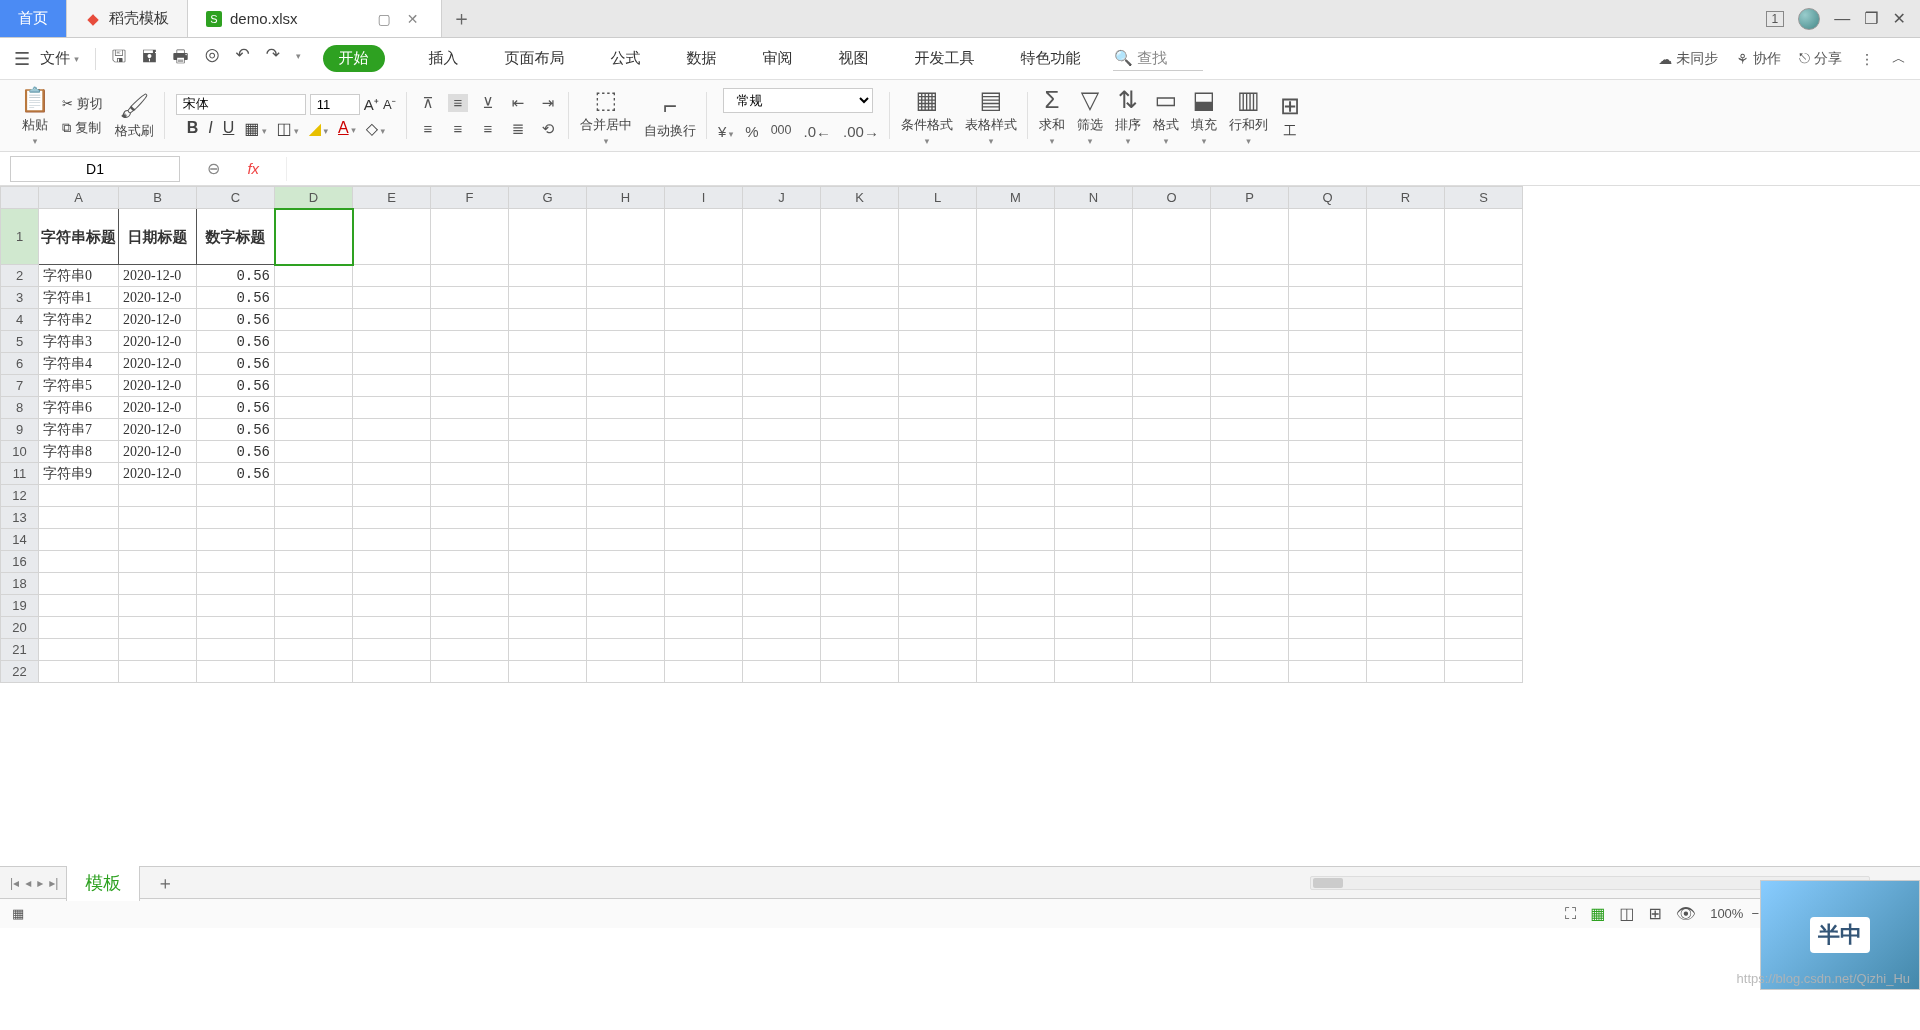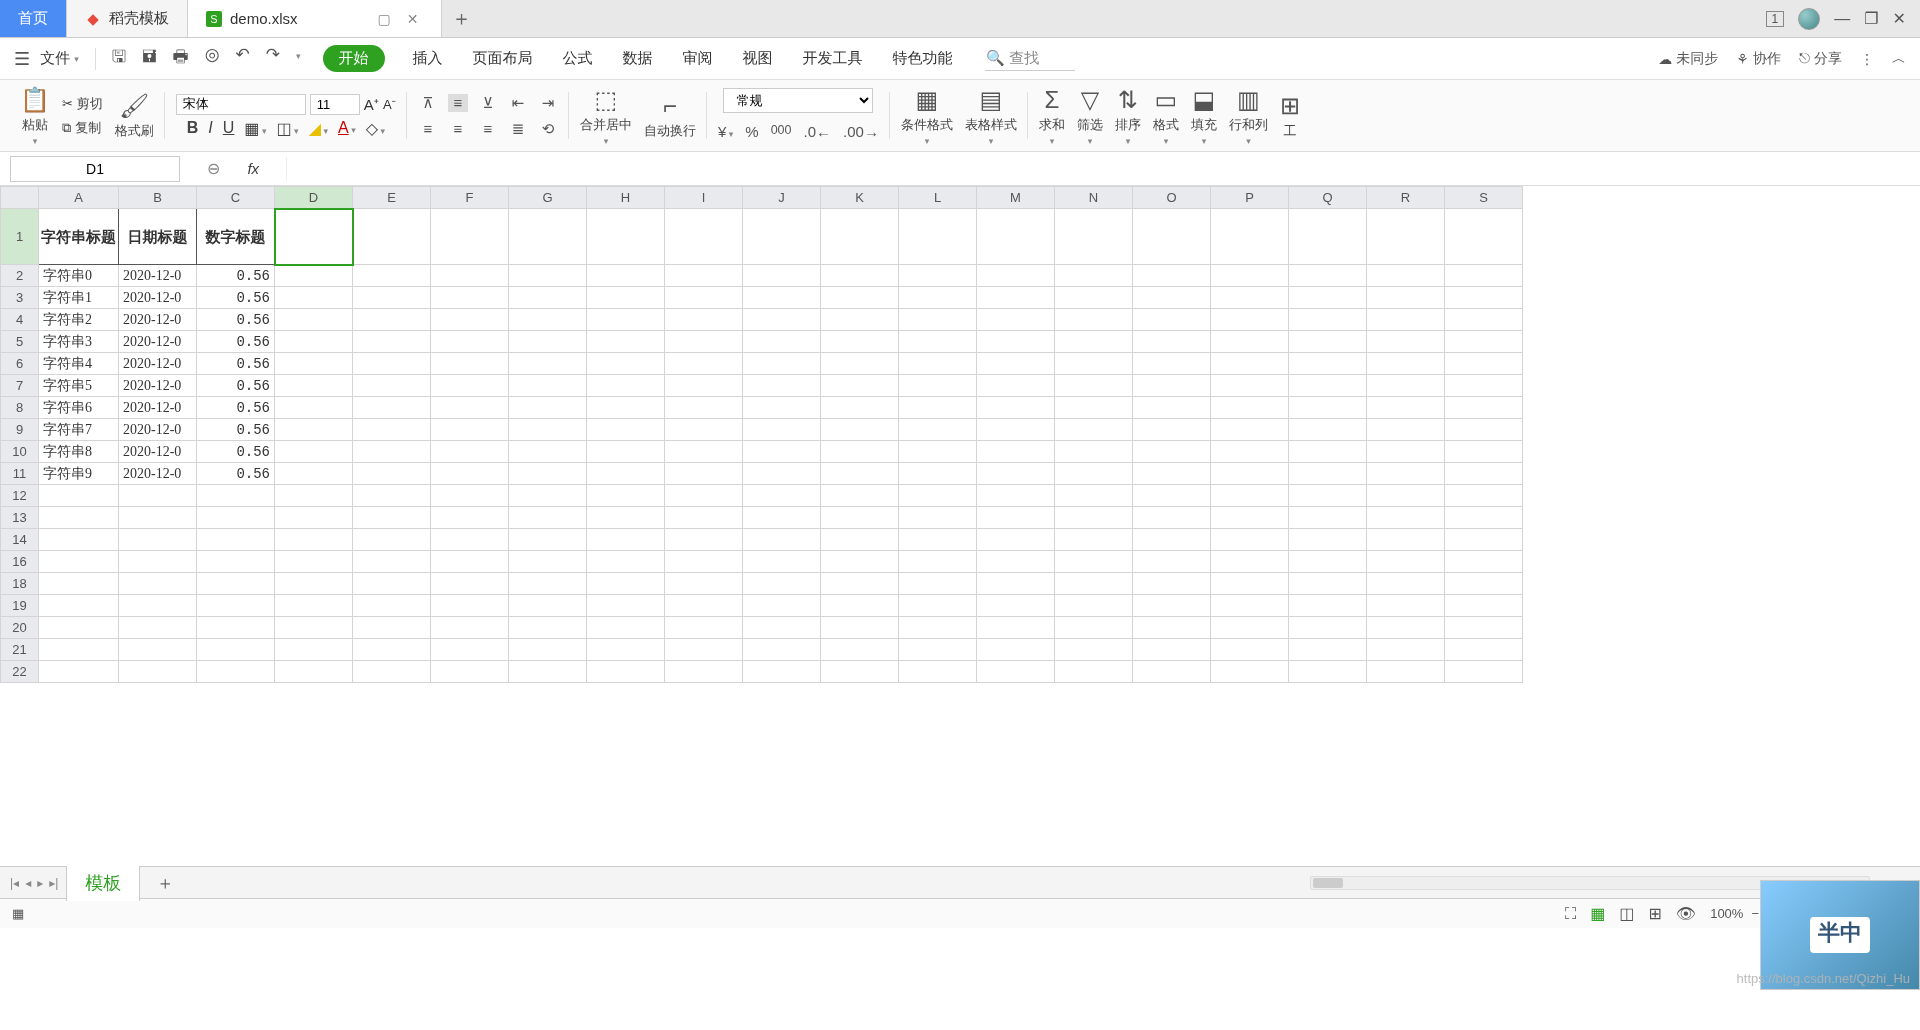--- a/index.html
+++ b/index.html
@@ -19,21 +19,21 @@
 .winctrl span { cursor: pointer; font-size: 16px; }
 .winctrl .avatar { width: 22px; height: 22px; border-radius: 50%; background: radial-gradient(circle at 30% 30%, #9cc, #488); border: 1px solid #999; }
 
 
 .menubar { height: 42px; display: flex; align-items: center; padding: 0 14px; gap: 10px; border-bottom: 1px solid #e0e0e0; }
 .menubar .hamburger { font-size: 18px; color: #555; cursor: pointer; }
 .menubar .filemenu { display: flex; align-items: center; gap: 4px; font-size: 15px; cursor: pointer; }
 .menubar .qicons { display: flex; gap: 16px; color: #555; font-size: 17px; }
 .menubar .qicons span { cursor: pointer; }
 .menubar .sep { width: 1px; height: 22px; background: #ddd; margin: 0 6px; }
-.menubar .tabs { display: flex; gap: 26px; font-size: 15px; margin-left: 12px; }
+.menubar .tabs { display: flex; gap: 42px; font-size: 15px; margin-left: 12px; }
 .menubar .tabs .mtab { cursor: pointer; padding: 4px 2px; }
 .menubar .tabs .mtab.active { background: #2ea121; color: #fff; border-radius: 14px; padding: 4px 16px; }
 .menubar .search { margin-left: 20px; display: flex; align-items: center; gap: 4px; border-bottom: 1px solid #ccc; padding: 2px 6px 2px 2px; color: #888; font-size: 15px; width: 90px;}
 .menubar .rightmenu { margin-left: auto; display: flex; align-items: center; gap: 18px; color: #555; font-size: 14px; }
 .menubar .rightmenu .ritem { display: flex; align-items: center; gap: 4px; cursor: pointer; }
 
 
 .ribbon { height: 72px; display: flex; align-items: center; padding: 4px 12px; gap: 6px; border-bottom: 1px solid #ddd; background: #fafafa; }
 .rgroup { display: flex; flex-direction: column; align-items: center; justify-content: center; gap: 4px; padding: 0 8px; height: 100%; position: relative; }
 .rgroup.row { flex-direction: row; gap: 12px; }
@@ -51,21 +51,21 @@
 .fmtbtns span { cursor: pointer; }
 .alignbtns { display: grid; grid-template-columns: repeat(5, 20px); gap: 8px 10px; color: #555; font-size: 15px; }
 .alignbtns span { cursor: pointer; text-align: center; }
 .numfmt select { border: 1px solid #ccc; padding: 3px 8px; font-size: 13px; width: 150px; background: #fff; }
 .numbtns { display: flex; gap: 12px; font-size: 15px; color: #555; margin-top: 6px;}
 .numbtns span { cursor: pointer; }
 
 
 .fbar { height: 34px; display: flex; align-items: center; border-bottom: 1px solid #ddd; padding: 0 10px; gap: 27px; }
 .fbar .namebox { width: 170px; border: 1px solid #ccc; padding: 4px 8px; text-align: center; font-size: 14px; background: #fff; }
-.fbar .fx { font-style: italic; color: #404040; font-size: 15px; }
+.fbar .fx { font-style: italic; color: #ef4444; font-size: 15px; }
 .fbar .zoom-ic { color: #888; font-size: 16px;}
 .fbar .finput { flex: 1; border: none; border-left: 1px solid #eee; padding: 4px 10px; font-size: 14px; outline: none; }
 
 
 .gridwrap { position: relative; height: 680px; overflow: hidden; background: #fff; }
 table.sheet { border-collapse: collapse; table-layout: fixed; }
 .sheet th, .sheet td { border: 1px solid #d4d4d4; font-size: 14px; font-weight: normal; height: 22px; }
 .sheet thead th { background: #e8eaed; color: #555; text-align: center; min-width: 78px; font-size: 13px; }
 .sheet thead th.corner { min-width: 38px; width: 38px; background: #e8eaed; }
 .sheet tbody th { background: #e8eaed; color: #555; text-align: center; width: 38px; min-width: 38px; font-size: 13px; }
@@ -92,21 +92,21 @@
 .statusbar { height: 30px; display: flex; align-items: center; border-top: 1px solid #ccc; padding: 0 12px; gap: 14px; font-size: 13px; color: #555; background: #fafafa;}
 .statusbar .spacer { flex: 1; }
 .statusbar .vbtn { cursor: pointer; font-size: 16px; }
 .statusbar .zoom { display: flex; align-items: center; gap: 8px; }
 .statusbar .zslider { width: 120px; height: 4px; background: #ccc; position: relative; border-radius: 2px;}
 .statusbar .zslider::before { content:""; position:absolute; left:50%; top:-4px; width:2px; height:12px; background:#999;}
 .statusbar .zslider .zthumb { position:absolute; left:50%; top:-4px; width:10px; height:12px; background:#888; border-radius:2px; transform:translateX(-50%);}
 
 .watermark { position: fixed; right: 10px; bottom: 44px; font-size: 13px; color: rgba(180,180,180,0.9); pointer-events: none;}
 .promo { position: fixed; right: 0; bottom: 40px; width: 160px; height: 110px; background: linear-gradient(135deg,#8cf,#48a); border: 1px solid #ccc; display:flex; align-items:center; justify-content:center; }
-.promo .badge { background:#fff; padding:6px 8px; font-size:22px; font-weight:bold; color:#357; border-radius:4px; line-height:1.1;font-family:Liberation Mono, monospace;}
+.promo .badge { background:#fff; padding:6px 8px; font-size:22px; font-weight:bold; color:#357; border-radius:4px; line-height:1.1;}
 .dd::after { content: " ▾"; font-size: 9px; color: #888; }
 </style>
 </head>
 <body>
 
 <div class="tabbar">
   <div class="tab home">
       <span>首页</span>
     </div>
   <div class="tab template">

